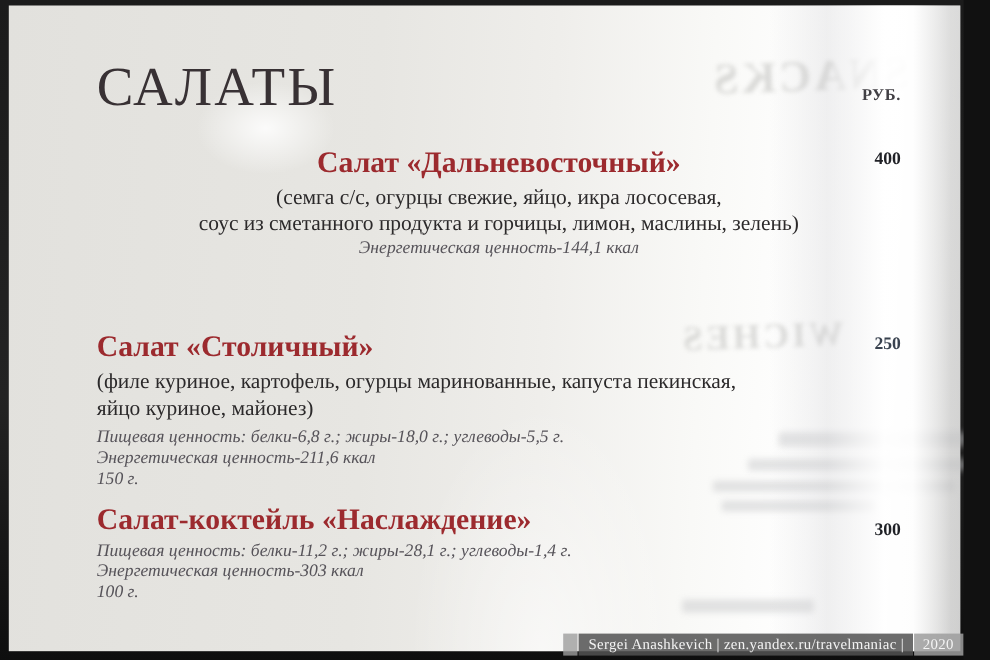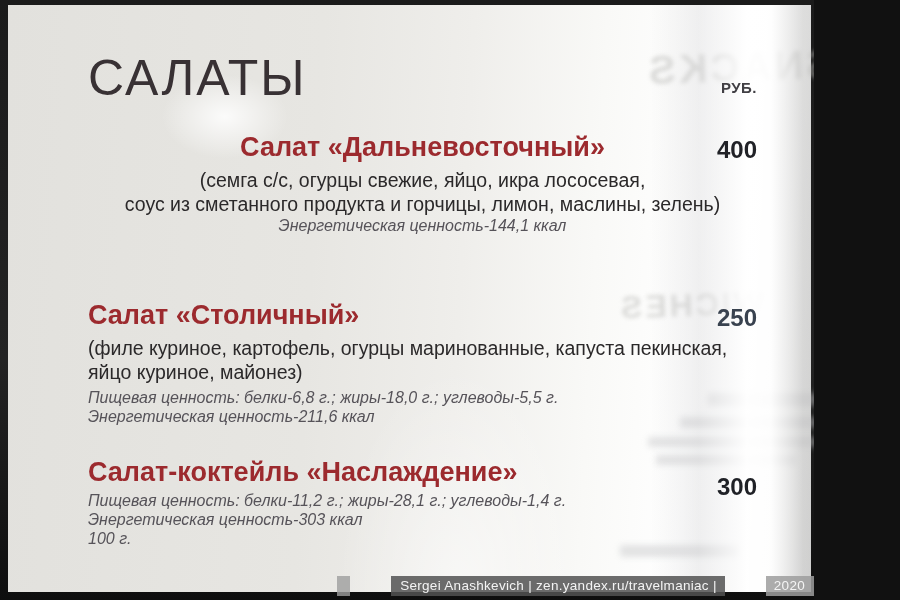--- a/index.html
+++ b/index.html
@@ -1,19 +1,19 @@
 <!DOCTYPE html>
 <html><head>
 <meta charset="utf-8">
 <style>
   html,body{margin:0;padding:0;background:#111;}
   .photo{
-    position:relative;width:814px;height:600px;overflow:hidden;
+    position:relative;width:876px;height:600px;overflow:hidden;
     background:linear-gradient(180deg,#1b1b1b 0%,#232323 60%,#0e0e0e 100%);
-    font-family:Liberation Sans, sans-serif;
+    font-family:Liberation Serif, serif;
   }
   
   .page{
     position:absolute;top:5px;left:8px;right:3px;bottom:8px;
     background:linear-gradient(93deg,#e2e1dd 0%,#e7e6e2 38%,#efeeeb 56%,#f9f9f7 72%,#ffffff 84%,#fdfdfd 90%,#ececeb 96%,#d8d8d7 100%);
   }
   .sheen{position:absolute;inset:0;pointer-events:none;
     background:
       radial-gradient(90px 60px at 27% 19%, rgba(255,255,255,0.85), rgba(255,255,255,0) 70%),
       radial-gradient(160px 300px at 56% 100%, rgba(255,255,255,0.55), rgba(255,255,255,0) 75%),
@@ -37,32 +37,32 @@
   .menu-title{
     position:absolute;left:0;top:44px;margin:0;
     font-size:50px;font-weight:normal;letter-spacing:2px;color:#383134;
   }
   .rub{position:absolute;right:0;top:74px;font-size:15px;font-weight:bold;color:#413f44;letter-spacing:.5px;}
   .item{position:absolute;left:0;right:0;}
   .item-1{top:127px;text-align:center;}
   .item-2{top:295px;}
   .item-3{top:452px;}
   .item-name{margin:0;font-size:27px;line-height:30px;font-weight:bold;color:#9c2a2e;}
-  .item-price{position:absolute;right:0;top:4px;font-size:24px;font-weight:bold;color:#212227;margin-left:17px;}
+  .item-price{position:absolute;right:0;top:4px;font-size:16px;font-weight:bold;color:#212227;margin-left:17px;}
   .item-3 .item-price{top:16px;color:#1f2126;}
   .item-2 .item-price{color:#39424f;}
   .item-desc{margin:6px 0 0 0;font-size:19.5px;line-height:24px;color:#2b292a;white-space:pre-line;}
   .item-nutrition,.item-energy,.item-weight{
     margin:0;font-size:16px;line-height:19px;font-style:italic;color:#55525600;color:#565359;
   }
   .item-nutrition{margin-top:4px;}
   
   .watermark{
     position:absolute;right:0;bottom:4px;height:20px;display:flex;align-items:stretch;
-    font-size:13.5px;color:#f4f4f4;letter-spacing:.3px;gap:40px;
+    font-size:13.5px;color:#f4f4f4;letter-spacing:.3px;
   }
   .wm-cap{width:13px;background:rgba(158,158,158,0.8);margin-right:1px;}
   .wm-credit{background:rgba(82,82,82,0.85);padding:2px 8px 0 9px;white-space:nowrap;}
   .wm-year{background:rgba(158,158,158,0.85);padding:2px 9px 17px 8px;margin-left:1px;}
 </style>
 </head>
 <body>
 
 <div class="photo">
   <div class="page">
@@ -89,20 +89,21 @@
         <p class="item-energy">Энергетическая ценность-144,1 ккал</p>
       </section>
 
       <section class="item item-2">
         <h2 class="item-name">Салат «Столичный»</h2>
         <div class="item-price">250</div>
         <p class="item-desc">(филе куриное, картофель, огурцы маринованные, капуста пекинская,
 яйцо куриное, майонез)</p>
         <p class="item-nutrition">Пищевая ценность: белки-6,8 г.; жиры-18,0 г.; углеводы-5,5 г.</p>
         <p class="item-energy">Энергетическая ценность-211,6 ккал</p>
+        <p class="item-weight">150 г.</p>
       </section>
 
       <section class="item item-3">
         <h2 class="item-name">Салат-коктейль «Наслаждение»</h2>
         <div class="item-price">300</div>
         <p class="item-nutrition">Пищевая ценность: белки-11,2 г.; жиры-28,1 г.; углеводы-1,4 г.</p>
         <p class="item-energy">Энергетическая ценность-303 ккал</p>
         <p class="item-weight">100 г.</p>
       </section>
     </div>

